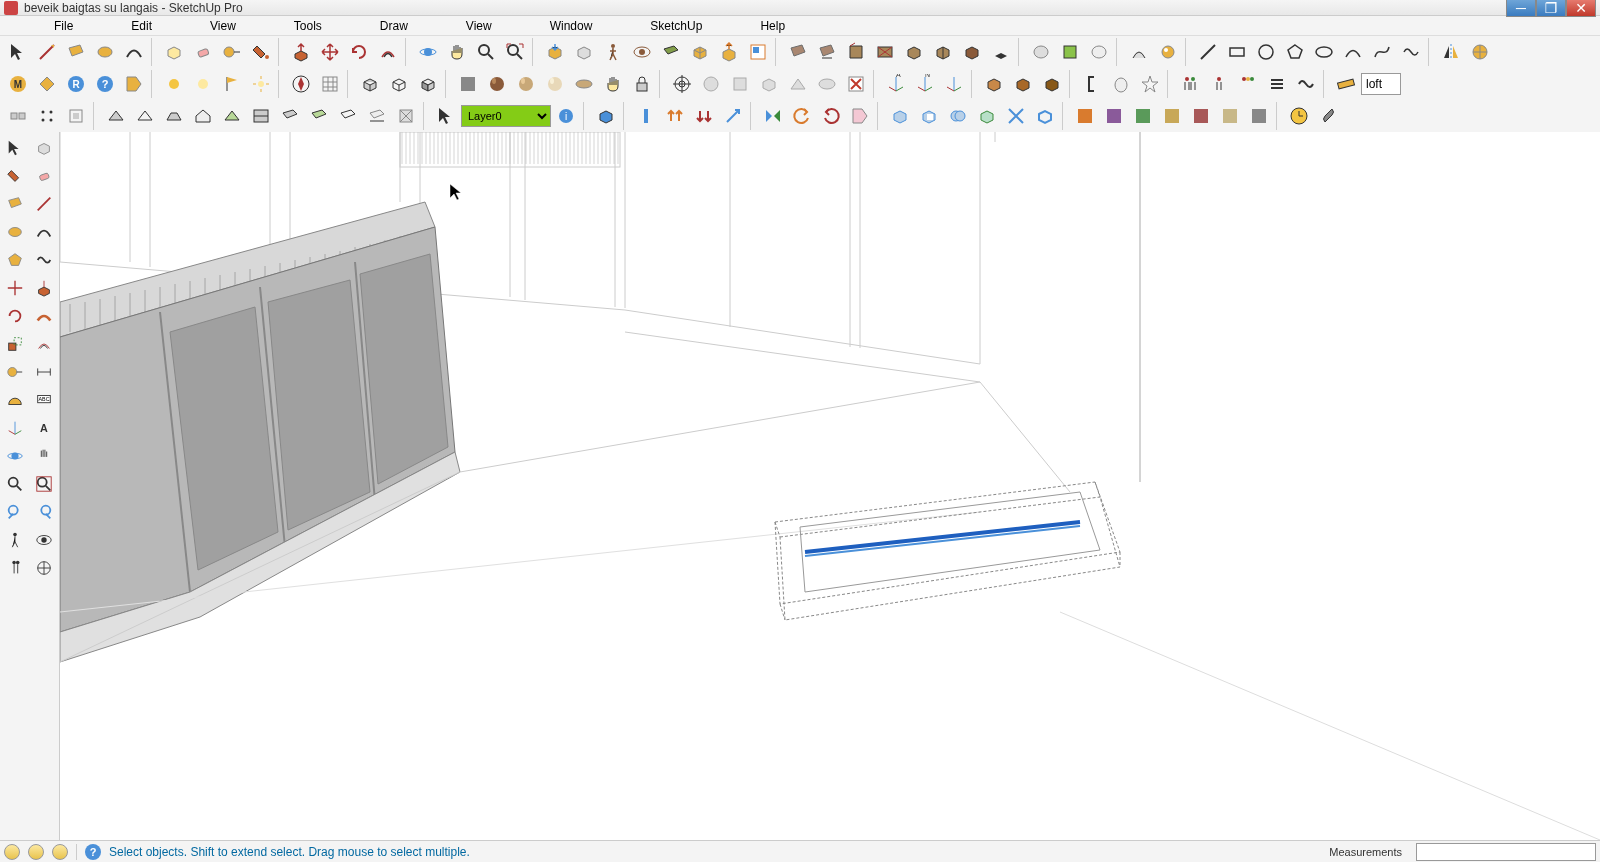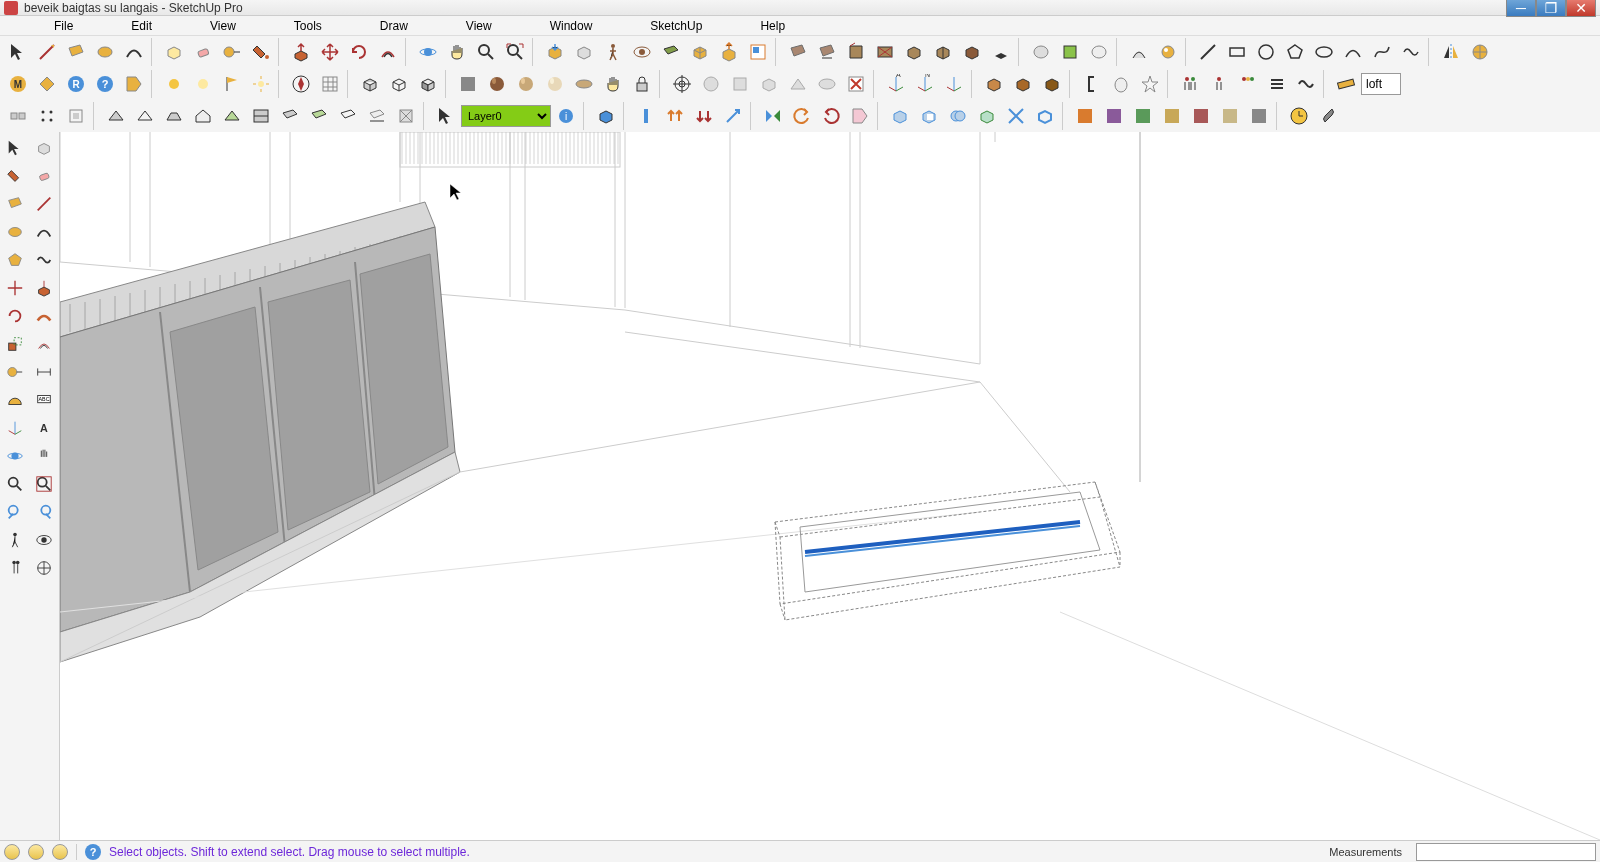--- a/index.html
+++ b/index.html
@@ -35,21 +35,21 @@
   .ptool svg { width: 18px; height: 18px; }
 
   
   .canvas-area { position: absolute; left: 60px; top: 132px; right: 0; bottom: 22px; background: #fff; overflow: hidden; }
   .canvas-area svg { width: 100%; height: 100%; }
 
   
   .status-bar { position: absolute; bottom: 0; left: 0; right: 0; height: 22px; background: #f4f4f4; border-top: 1px solid #ccc; display: flex; align-items: center; padding: 0 4px; gap: 8px; }
   .status-circle { width: 16px; height: 16px; border-radius: 50%; border: 1px solid #999; background: linear-gradient(to bottom, #fde9a0, #e8c34d); cursor: pointer; }
   .status-help { width: 16px; height: 16px; border-radius: 50%; background: #4a90d9; color: #fff; display: flex; align-items: center; justify-content: center; font-weight: bold; font-size: 11px; }
-  .status-text { flex: 1; font-size: 12px; color: #6d28d9; }
+  .status-text { flex: 1; font-size: 12px; color: #0369a1; }
   .meas-label { font-size: 11px; color: #333; padding-right: 6px; }
   .meas-input { width: 180px; height: 18px; border: 1px solid #999; background: #fff; }
 </style>
 </head>
 <body>
 
 <div class="title-bar">
   <div class="app-icon"></div>
   <div class="title-text">beveik baigtas su langais - SketchUp Pro</div>
   <div class="win-controls">

